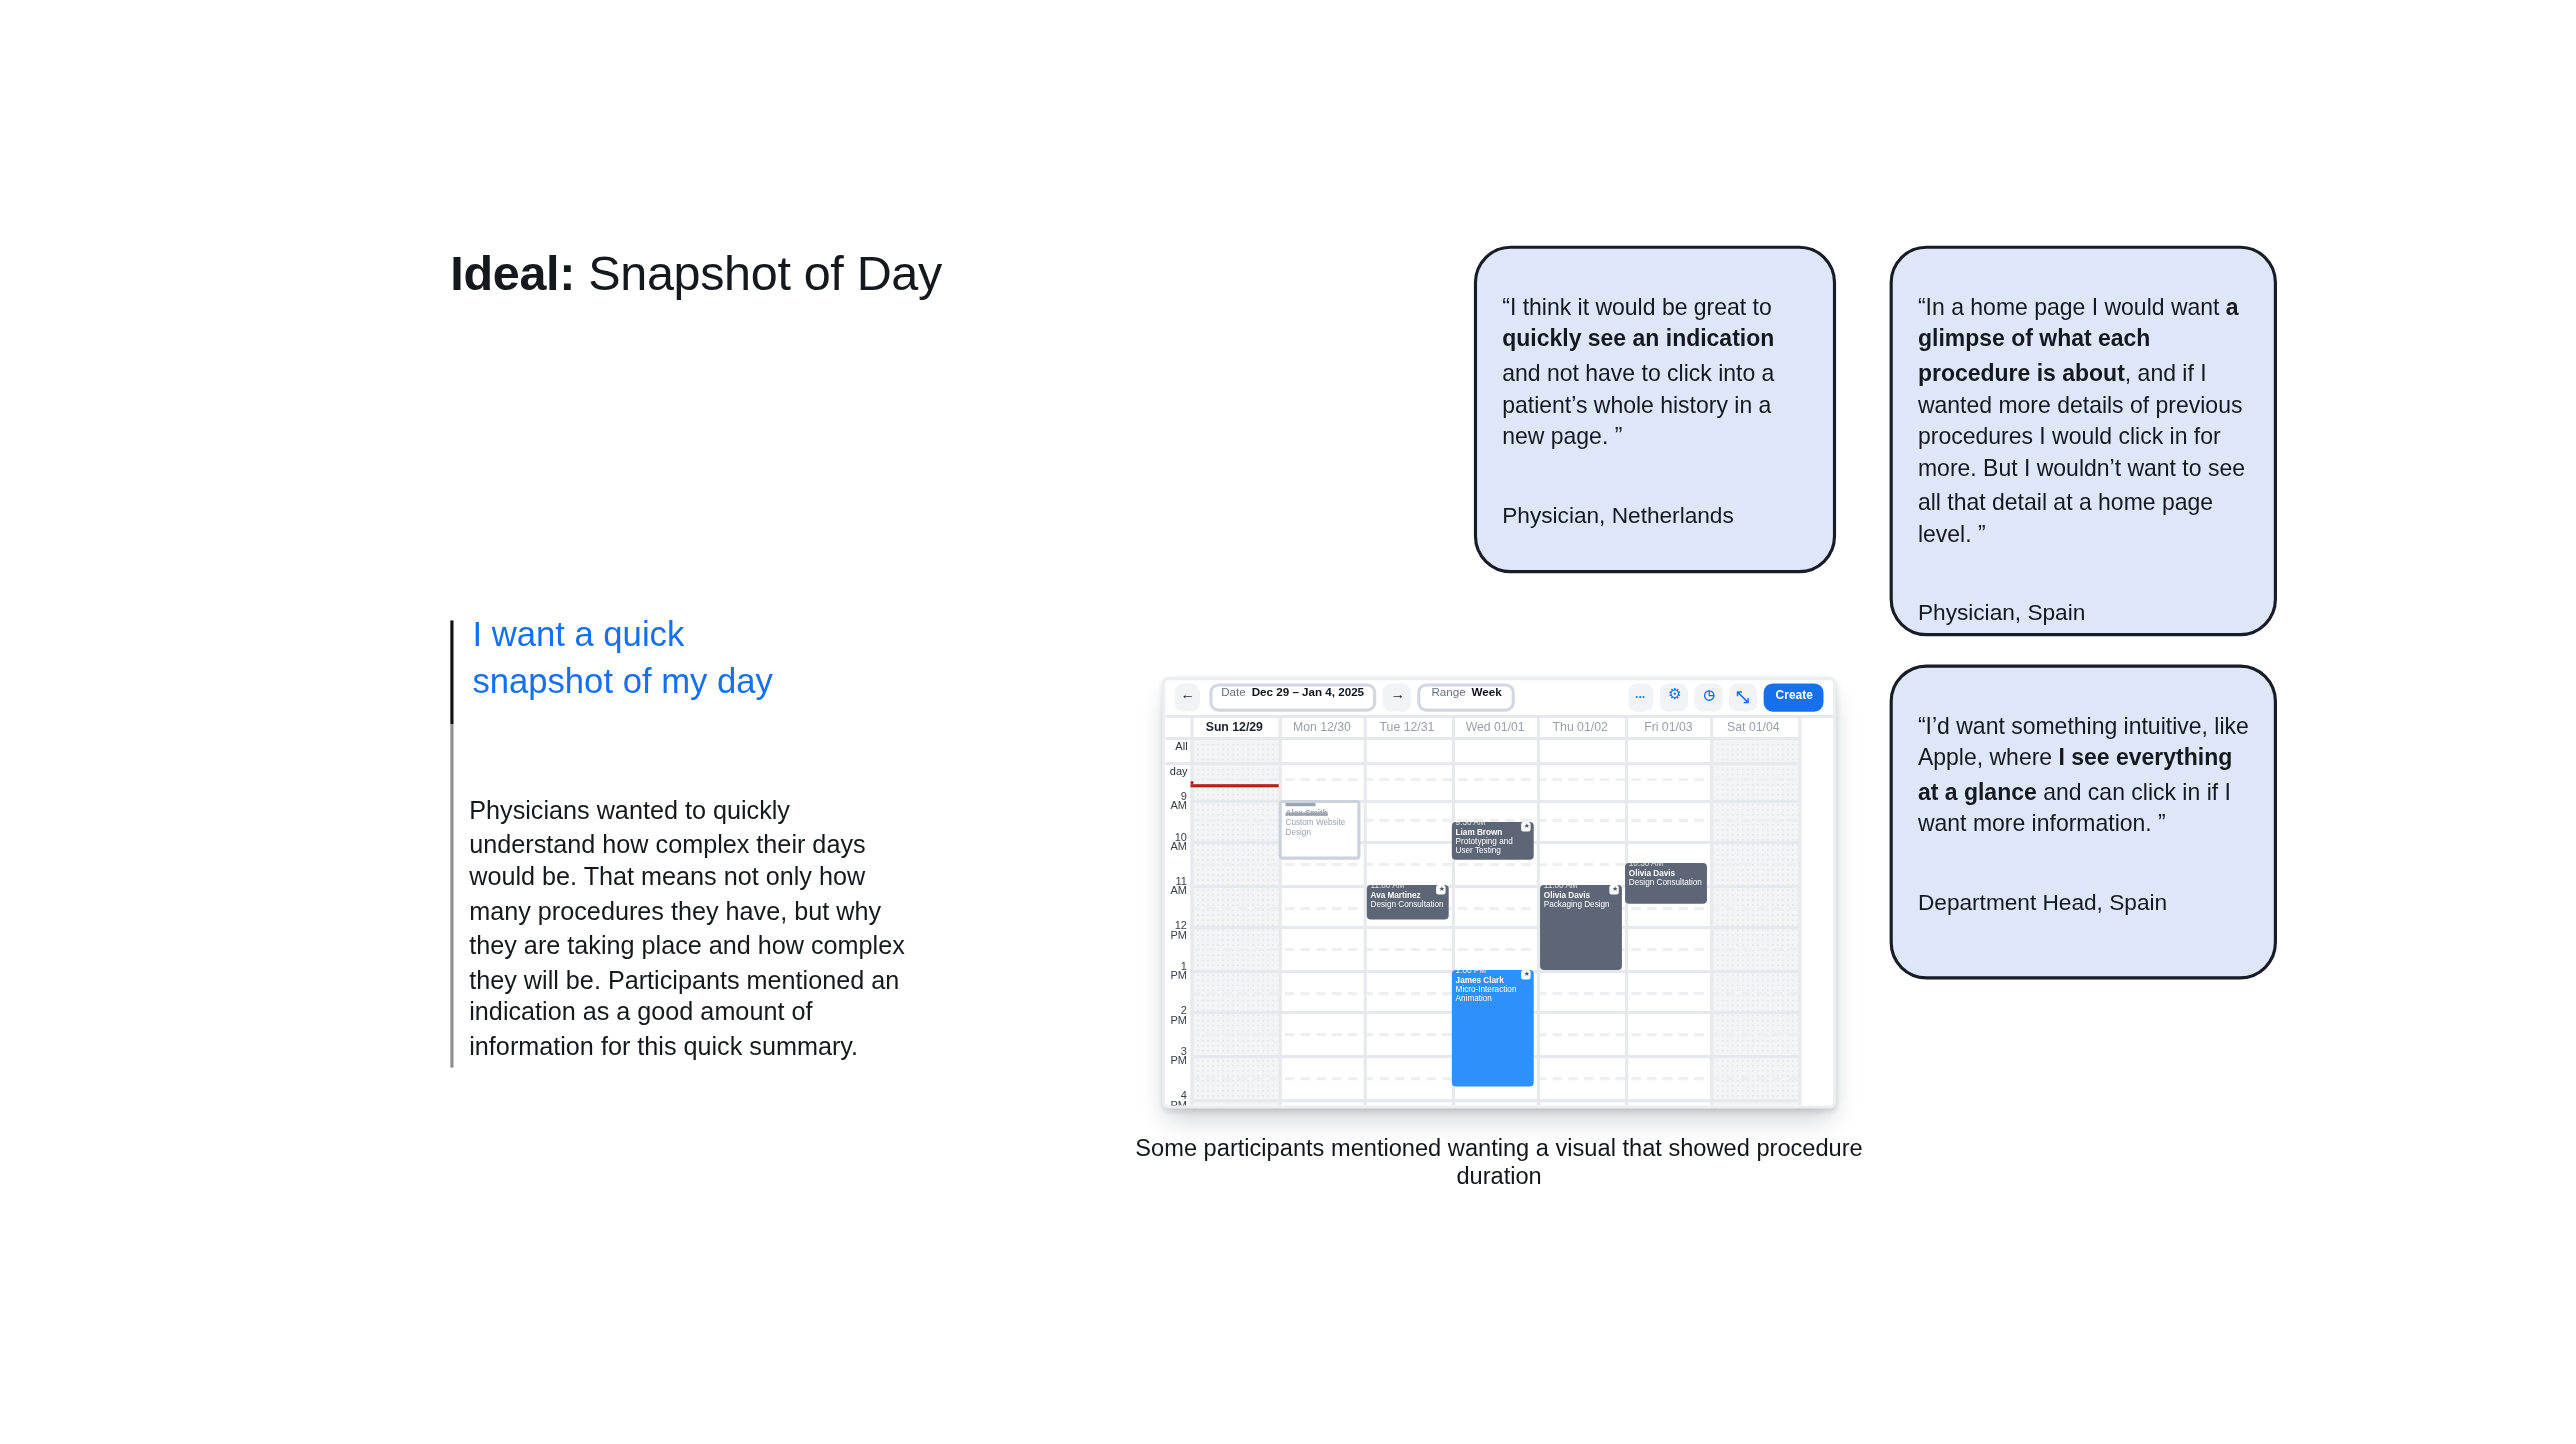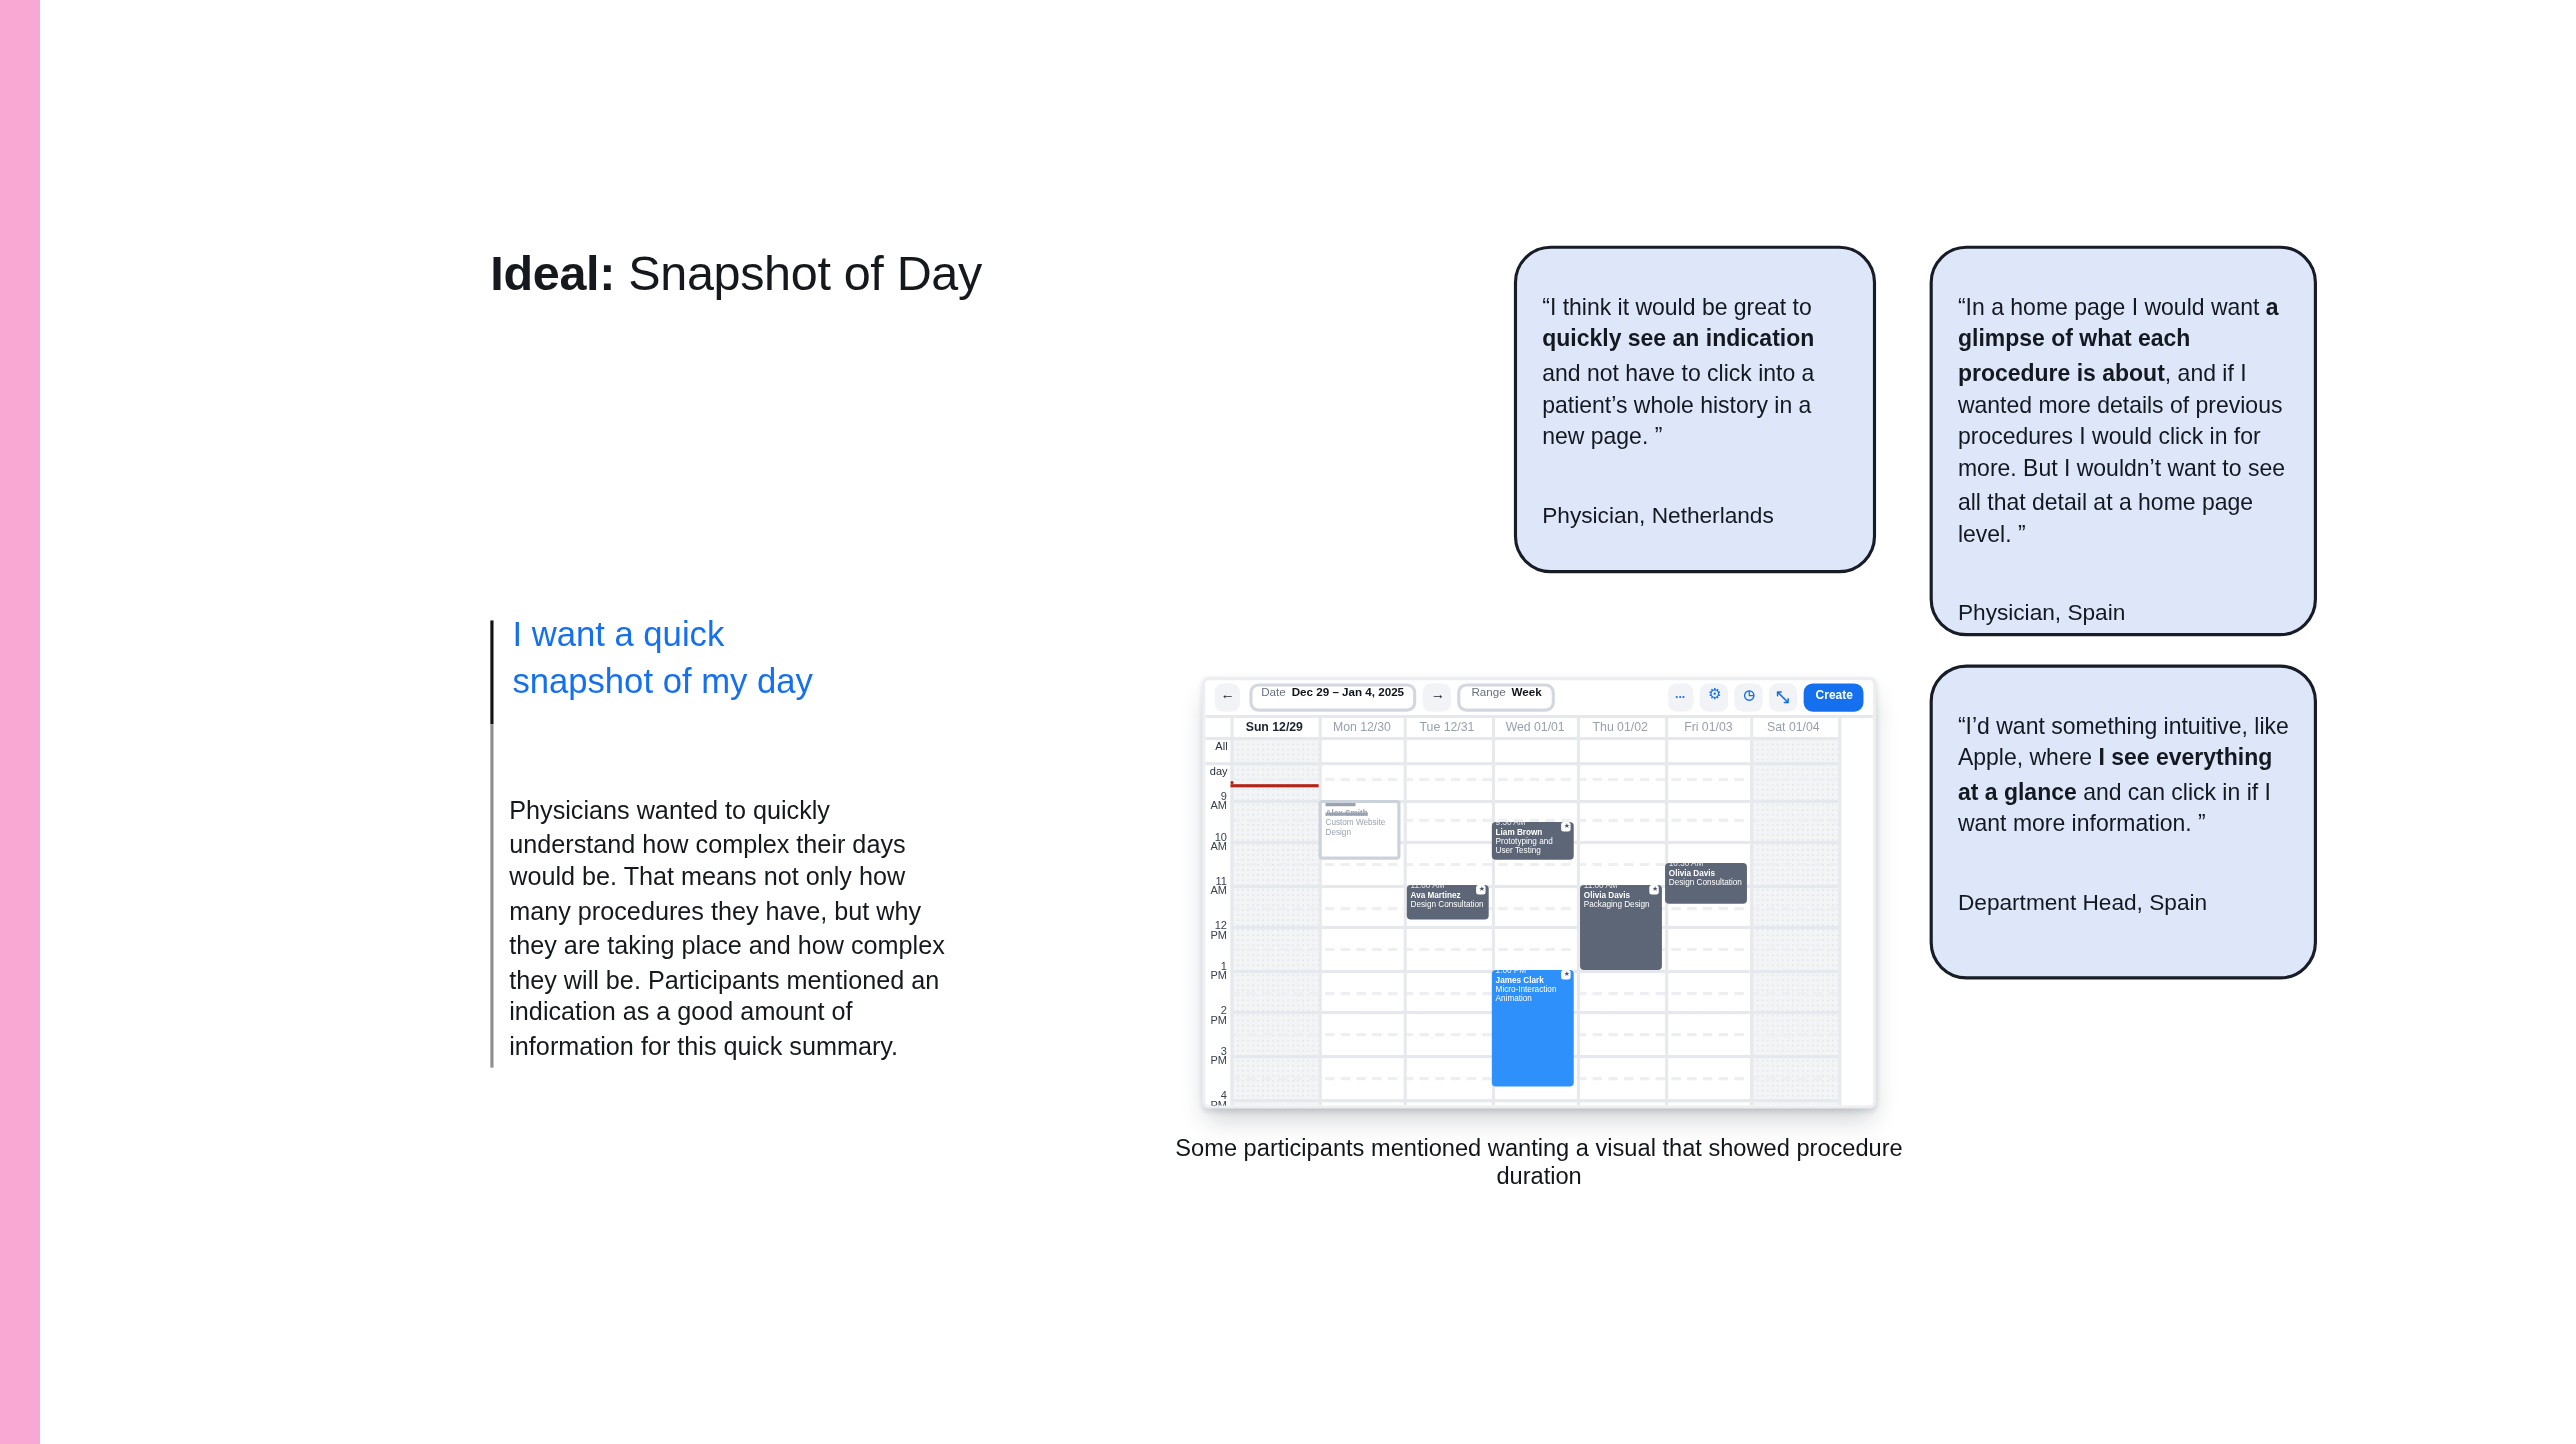--- a/index.html
+++ b/index.html
@@ -1,16 +1,16 @@
 <!DOCTYPE html>
 <html style="--accent_blue: #1570ef; --heading_blue: #1570ef; --text_dark: #15181d; --bubble_bg: #dee7fa; --bubble_border: #171c26; --event_dark: #5d6676; --event_blue: #2e90fa; --weekend_bg: #f3f4f6; --now_red: #b42318;font-size:8.5px"><head>
 <meta charset="utf-8">
 <style>
   html,body{margin:0;padding:0;background:#fff;}
-  #viewport{width:2284px;height:1445px;overflow:hidden;position:relative;background:#f9a8d4;padding-left:40px;}
+  #viewport{width:2284px;height:1445px;overflow:hidden;position:relative;background:#3b82f6;}
   #stage{width:818px;height:459px;position:relative;background:#fff;
          transform:scale(3.149351);transform-origin:0 0;
          font-family:"Liberation Sans", sans-serif;color:var(--text_dark);}
 
   
   .page-title{position:absolute;left:143px;top:78px;margin:0;font-size:15.4px;line-height:18px;
               font-weight:normal;color:var(--text_dark);letter-spacing:-0.1px;white-space:nowrap;}
   .page-title .t-lead{font-weight:bold;}
   .accent-bar{position:absolute;}
   .accent-bar.black{left:143px;top:197px;width:1.4px;height:32.5px;background:#121212;}

